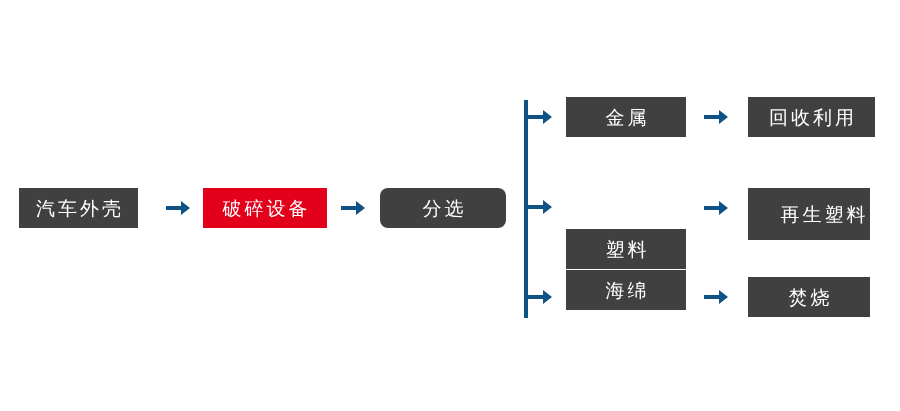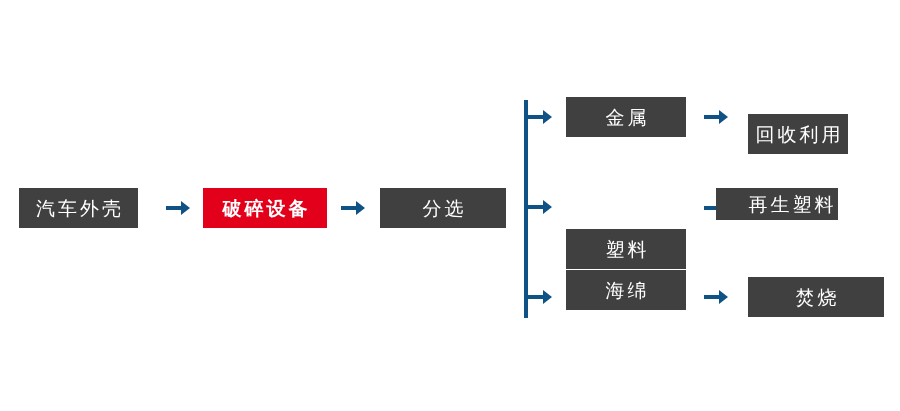--- a/index.html
+++ b/index.html
@@ -65,29 +65,29 @@
 <div id="canvas">
 
   <div class="node blue" style="left:19px; top:188px; width:119px; height:40px;">汽车外壳</div>
 
   <span class="arrow" style="left:166px; top:198px; width:24px; height:20px;">
     <svg width="24" height="20" viewBox="0 0 24 20">
       <path d="M0 8 H15 V3 L24 10 L15 17 V12 H0 Z" fill="#0f5285"></path>
     </svg>
   </span>
 
-  <div class="node red" style="left:203px; top:188px; width:124px; height:40px;font-weight:bold;">破碎设备</div>
+  <div class="node red" style="left:203px; top:188px; width:124px; height:40px;">破碎设备</div>
 
   <span class="arrow" style="left:341px; top:198px; width:24px; height:20px;">
     <svg width="24" height="20" viewBox="0 0 24 20">
       <path d="M0 8 H15 V3 L24 10 L15 17 V12 H0 Z" fill="#0f5285"></path>
     </svg>
   </span>
 
-  <div class="node blue" style="left:380px; top:188px; width:126px; height:40px;">分选</div>
+  <div class="node blue" style="left:380px; top:188px; width:126px; height:40px;border-radius:8px;">分选</div>
 
   <div class="trunk" style="left:524px; top:100px; width:4px; height:218px;"></div>
 
   <span class="branch-arrow" style="left:528px; top:107px; width:24px; height:20px;">
     <svg width="24" height="20" viewBox="0 0 24 20">
       <path d="M0 8 H15 V3 L24 10 L15 17 V12 H0 Z" fill="#0f5285"></path>
     </svg>
   </span>
 
   <span class="branch-arrow" style="left:528px; top:197px; width:24px; height:20px;">
@@ -103,35 +103,35 @@
   </span>
 
   <div class="node blue" style="left:566px; top:97px; width:120px; height:40px;">金属</div>
 
   <span class="arrow" style="left:704px; top:107px; width:24px; height:20px;">
     <svg width="24" height="20" viewBox="0 0 24 20">
       <path d="M0 8 H15 V3 L24 10 L15 17 V12 H0 Z" fill="#0f5285"></path>
     </svg>
   </span>
 
-  <div class="node blue" style="left:748px; top:114px; width:100px; height:40px;">回收利用</div>
+  <div class="node blue" style="left:748px; top:97px; width:127px; height:40px;">回收利用</div>
 
   <div class="node blue" style="left:566px; top:188px; width:120px; height:40px;margin-top:41px;">塑料</div>
 
   <span class="arrow" style="left:704px; top:198px; width:24px; height:20px;">
     <svg width="24" height="20" viewBox="0 0 24 20">
       <path d="M0 8 H15 V3 L24 10 L15 17 V12 H0 Z" fill="#0f5285"></path>
     </svg>
   </span>
 
-  <div class="node blue" style="left:716px; top:188px; width:122px; height:32px;padding-left:28px;">再生塑料</div>
+  <div class="node blue" style="left:748px; top:188px; width:122px; height:52px;padding-left:28px;">再生塑料</div>
 
   <div class="node blue" style="left:566px; top:270px; width:120px; height:40px;">海绵</div>
 
   <span class="arrow" style="left:704px; top:287px; width:24px; height:20px;">
     <svg width="24" height="20" viewBox="0 0 24 20">
       <path d="M0 8 H15 V3 L24 10 L15 17 V12 H0 Z" fill="#0f5285"></path>
     </svg>
   </span>
 
-  <div class="node blue" style="left:748px; top:277px; width:136px; height:40px;">焚烧</div>
+  <div class="node blue" style="left:748px; top:277px; width:122px; height:40px;">焚烧</div>
 
 </div>
 
 </body></html>

